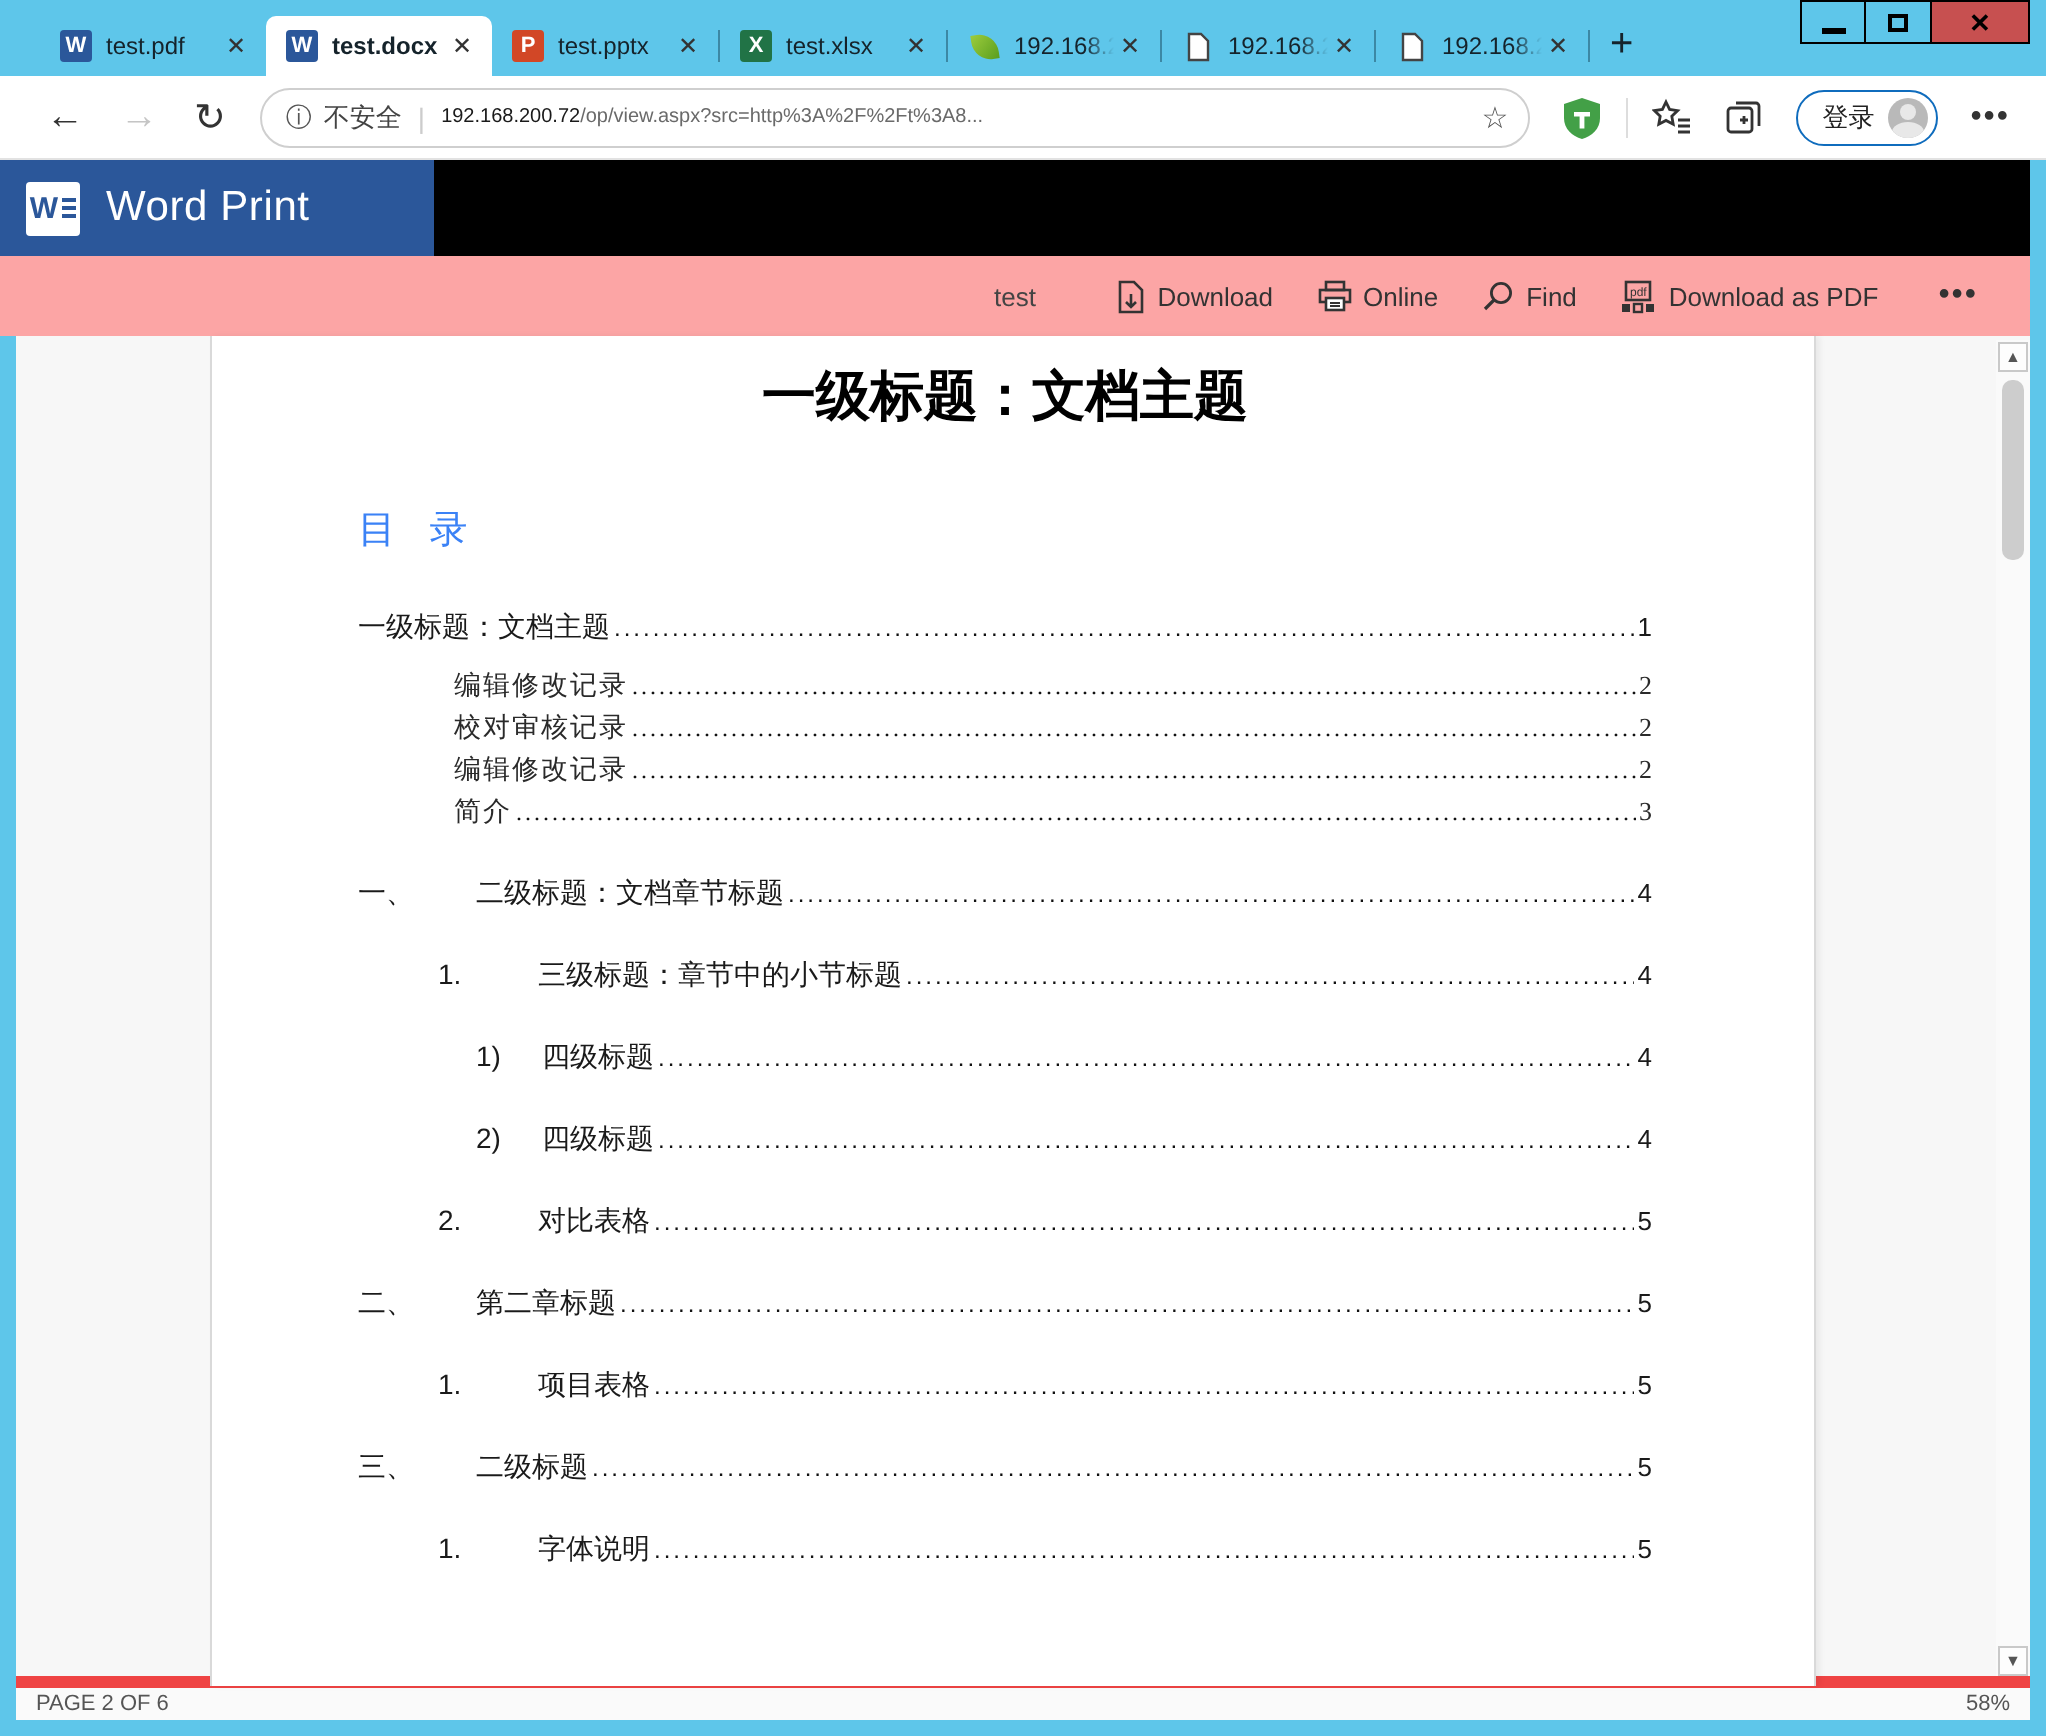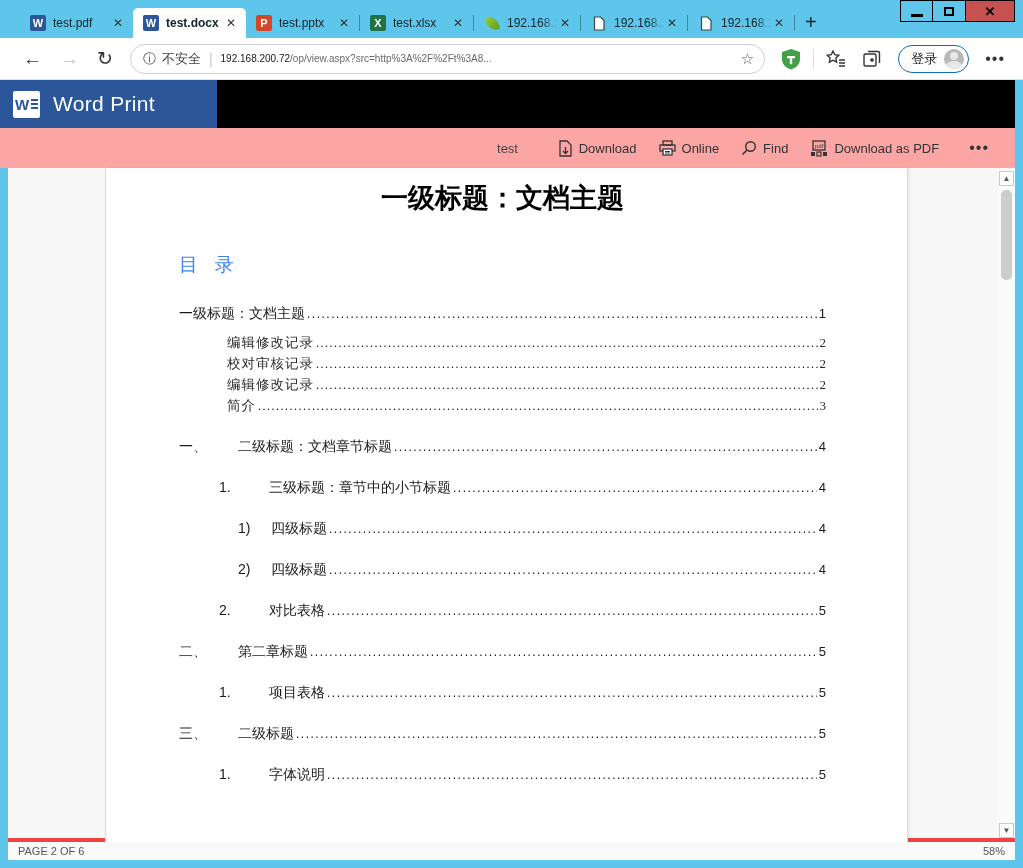--- a/index.html
+++ b/index.html
@@ -91,21 +91,21 @@
   .gap8 { margin-top:8px; }
 
   
   .vscroll { position:absolute; right:0; top:2px; bottom:0; width:17px; background:#fafafa; display:flex; flex-direction:column; align-items:center; }
   .sbtn { width:15px; height:15px; border:1px solid #c9c9c9; background:#fdfdfd; color:#555; font-size:8px; line-height:13px; text-align:center; flex:none; }
   .sbtn.up { margin-top:1px; }
   .sthumb { width:11px; height:90px; background:#cdcdcd; border-radius:5px; margin-top:4px; }
   .sspacer { flex:1; }
 
   
-  .statusbar { height:22px; background:#fafafa; border-top:4px solid #ef4444; display:flex; align-items:center; padding:0 10px; font-size:11px; color:#555; flex:none; margin:0 8px; }
+  .statusbar { height:22px; background:#fafafa; border-top:6px solid #ef4444; display:flex; align-items:center; padding:0 10px; font-size:11px; color:#555; flex:none; margin:0 8px; }
   .statusbar .spacer { flex:1; }
   .bottomborder { height:8px; background:#5ec6ea; flex:none; }
 </style>
 </head>
 <body>
 
 <div class="window">
 
   <div class="titlebar">
     <div class="tabs">

